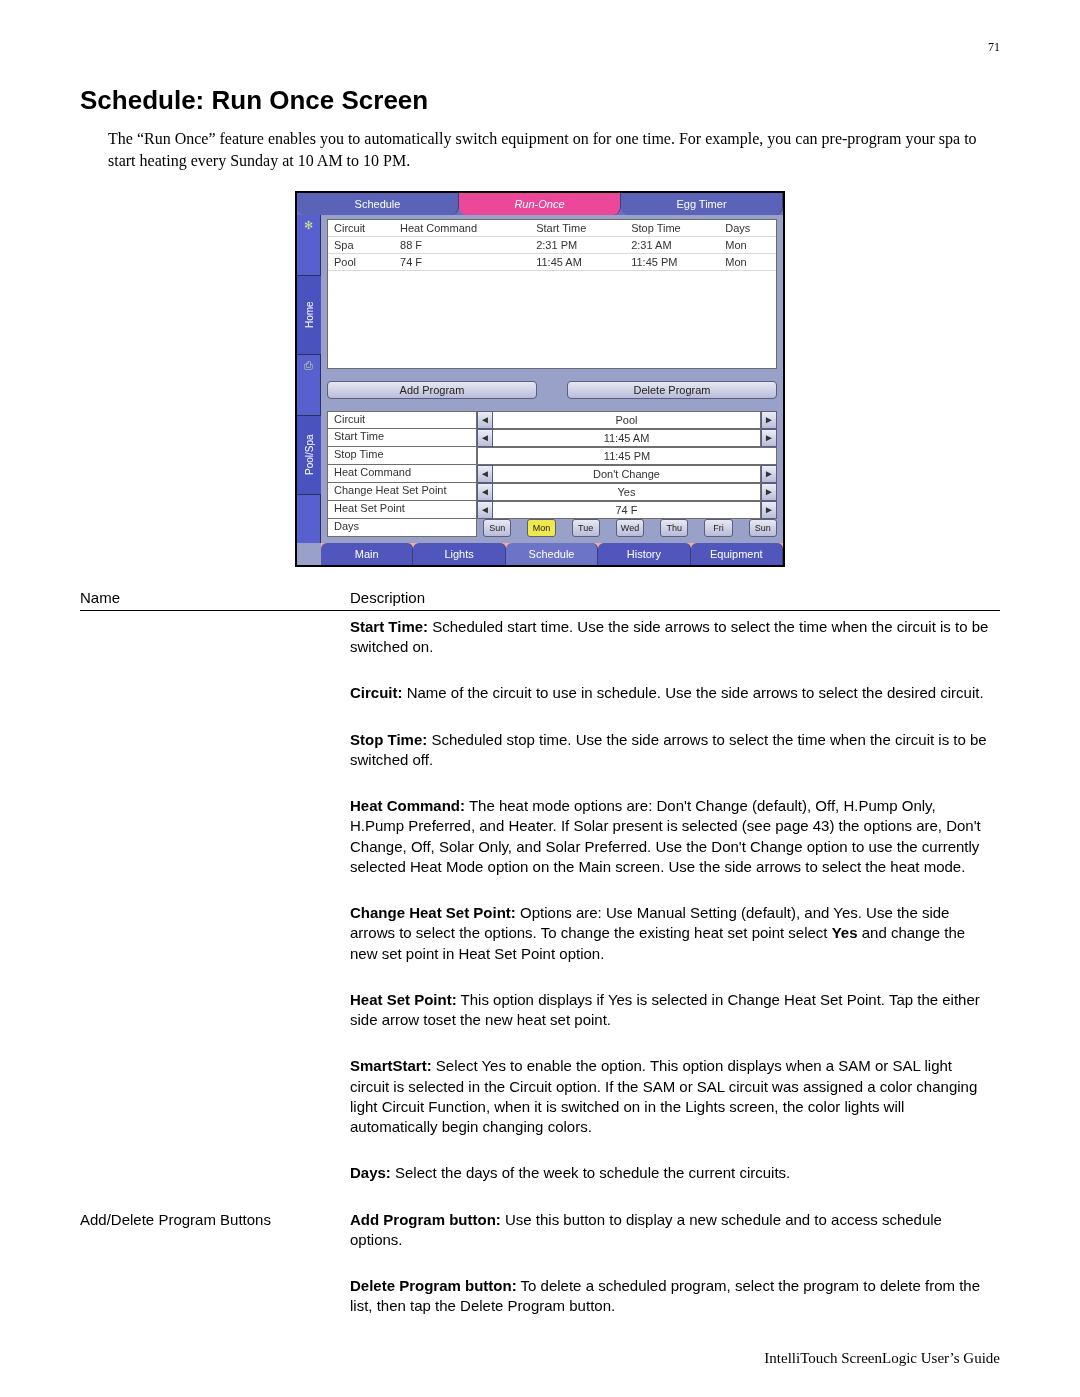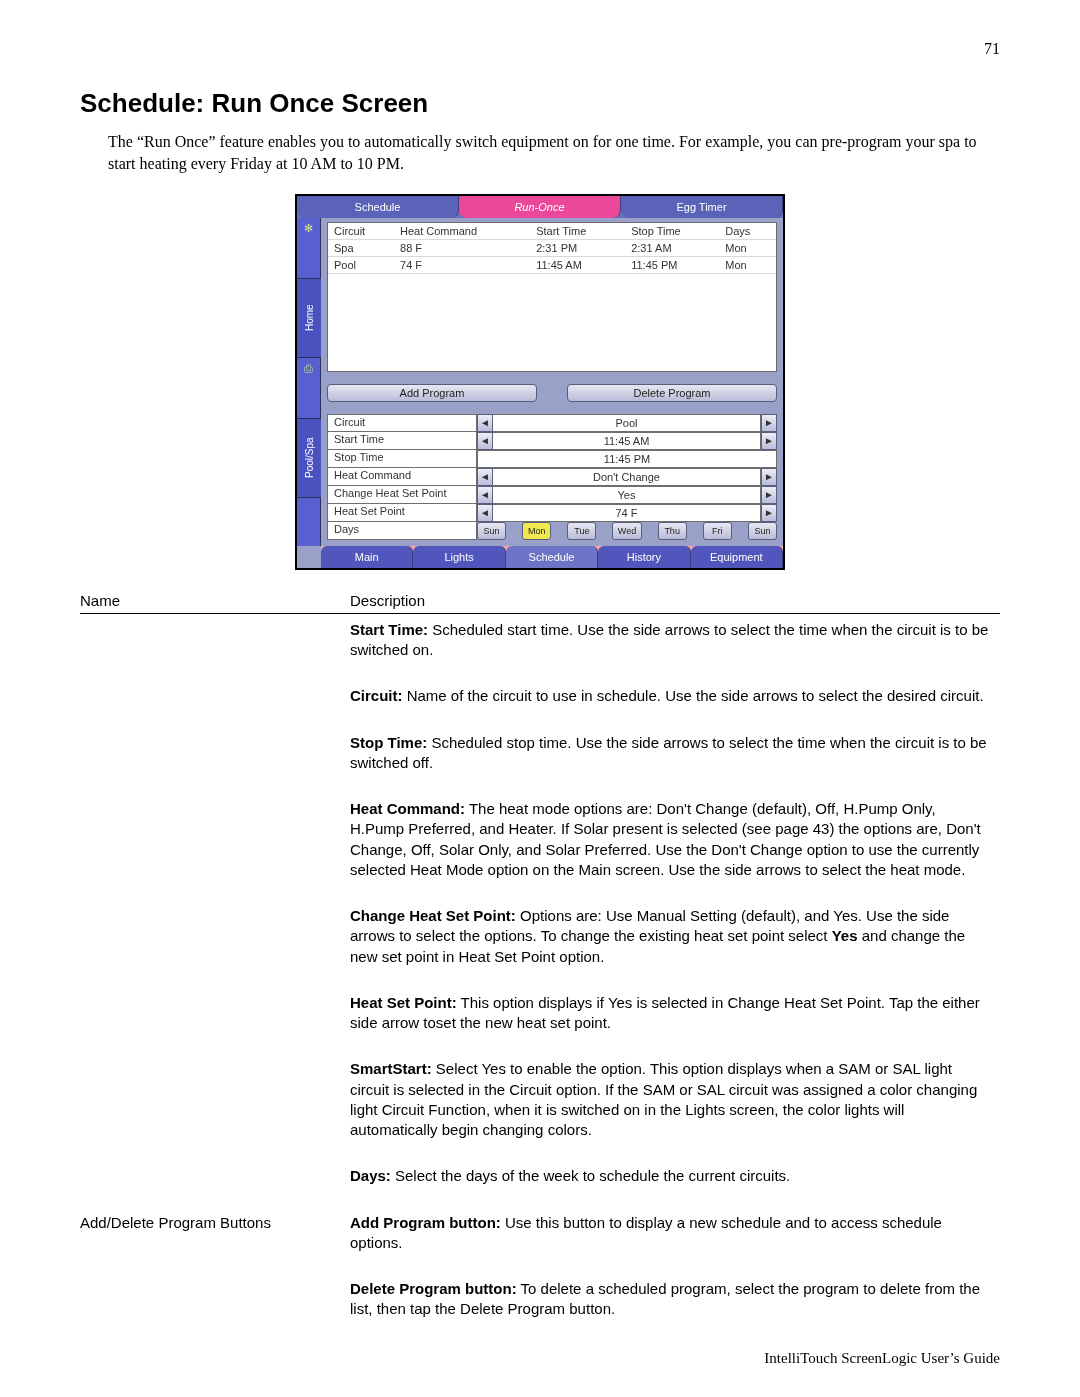--- a/index.html
+++ b/index.html
@@ -9,21 +9,21 @@
     width: 1080px;
     min-height: 1397px;
     position: relative;
     color: #000;
   }
   .page {
     padding: 40px 80px 40px 80px;
   }
   .page-number {
     text-align: right;
-    font-size: 16px;
+    font-size: 12px;
     margin-bottom: 30px;
   }
   h1.title {
     font-family: Arial, Helvetica, sans-serif;
     font-weight: bold;
     font-size: 26px;
     margin-bottom: 12px;
   }
   .intro {
     font-size: 16px;
@@ -166,21 +166,21 @@
     border-left: none;
     text-align: center;
     font-size: 11px;
     color: #333;
     display:flex; align-items:center; justify-content:center;
   }
   .day-pills {
     display: flex;
     gap: 16px;
     flex: 1;
-    padding-left: 0;
+    padding-left: 6px;
   }
   .day-pill {
     flex: 1;
     background: linear-gradient(#e8e8f2,#b8bcd8);
     border: 1px solid #595e7f;
     border-radius: 3px;
     text-align: center;
     font-size: 9px;
     color: #222;
     display: flex; align-items: center; justify-content: center;
@@ -236,21 +236,21 @@
     font-size: 15px;
     font-family: "Times New Roman", serif;
   }
 </style>
 </head>
 <body>
 
 <div class="page">
   <div class="page-number">71</div>
   <h1 class="title">Schedule: Run Once Screen</h1>
-  <p class="intro">The “Run Once” feature enables you to automatically switch equipment on for one time. For example, you can pre-program your spa to start heating every Friday at 10 AM  to 10 PM.</p>
+  <p class="intro">The “Run Once” feature enables you to automatically switch equipment on for one time. For example, you can pre-program your spa to start heating every Sunday at 10 AM  to 10 PM.</p>
 
   <div class="ui">
     <div class="ui-top-tabs">
       <div class="ui-top-tab">Schedule</div>
       <div class="ui-top-tab active">Run-Once</div>
       <div class="ui-top-tab">Egg Timer</div>
     </div>
 
     <div class="ui-left-rail">
       <div class="ui-left-icon">✻</div>

